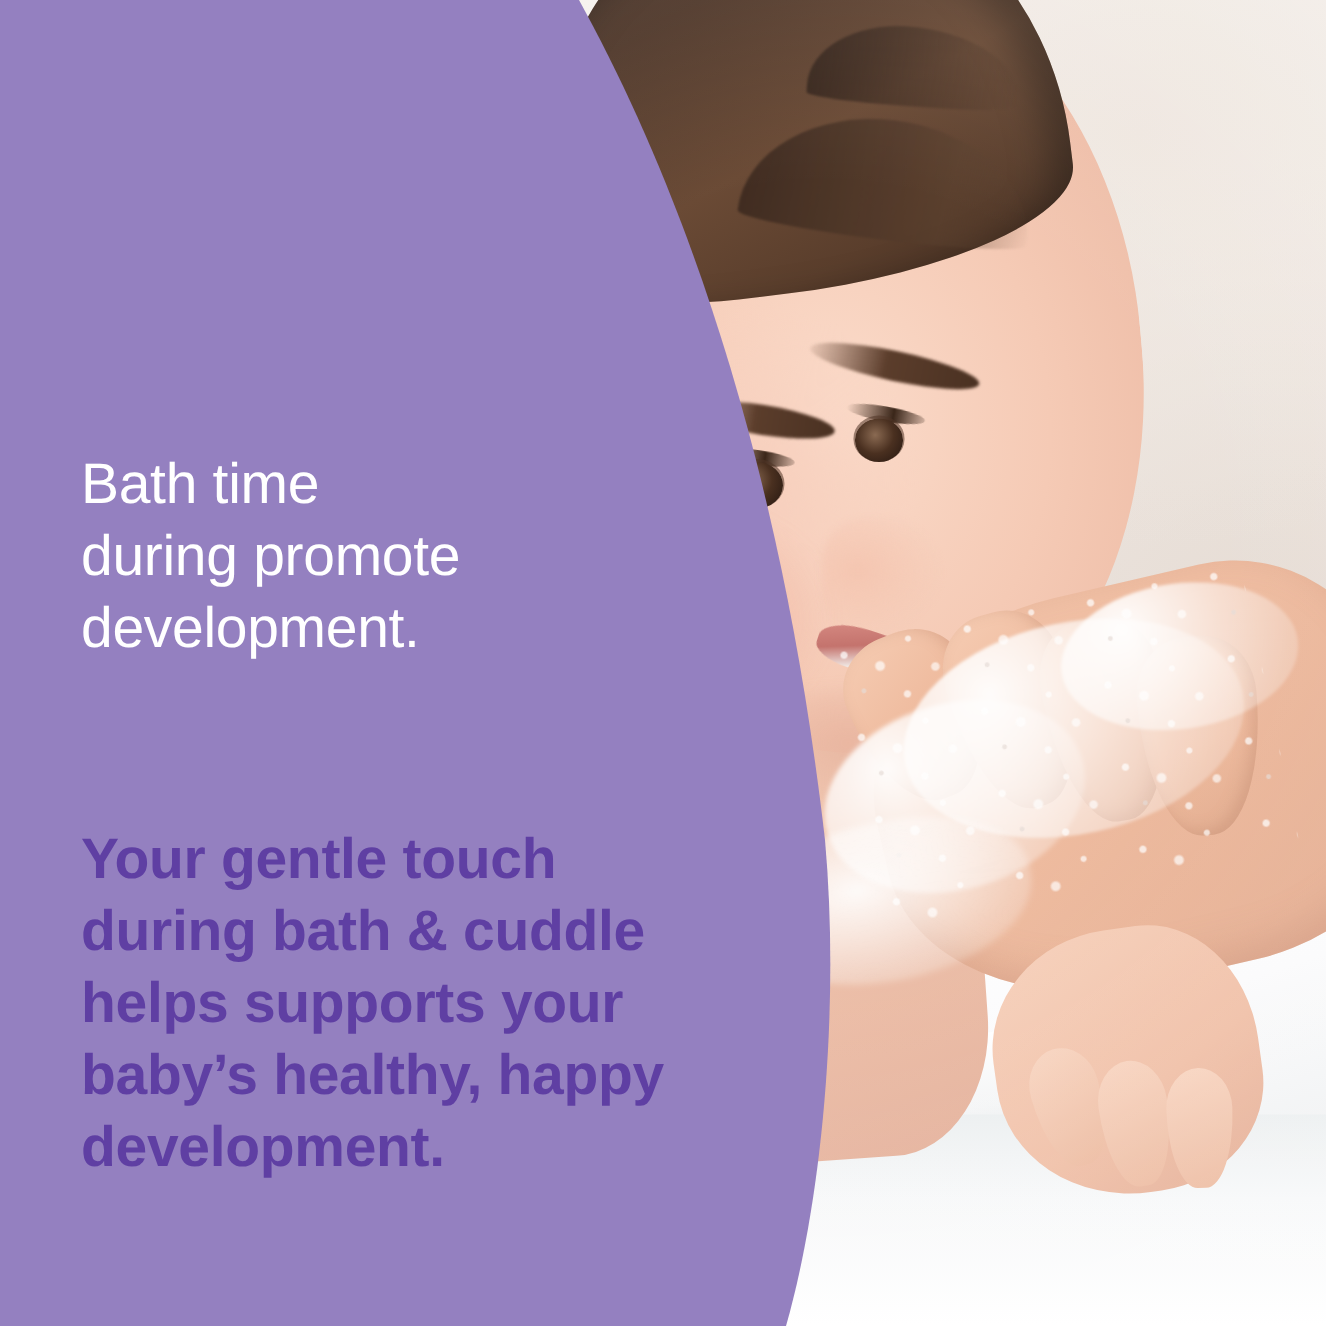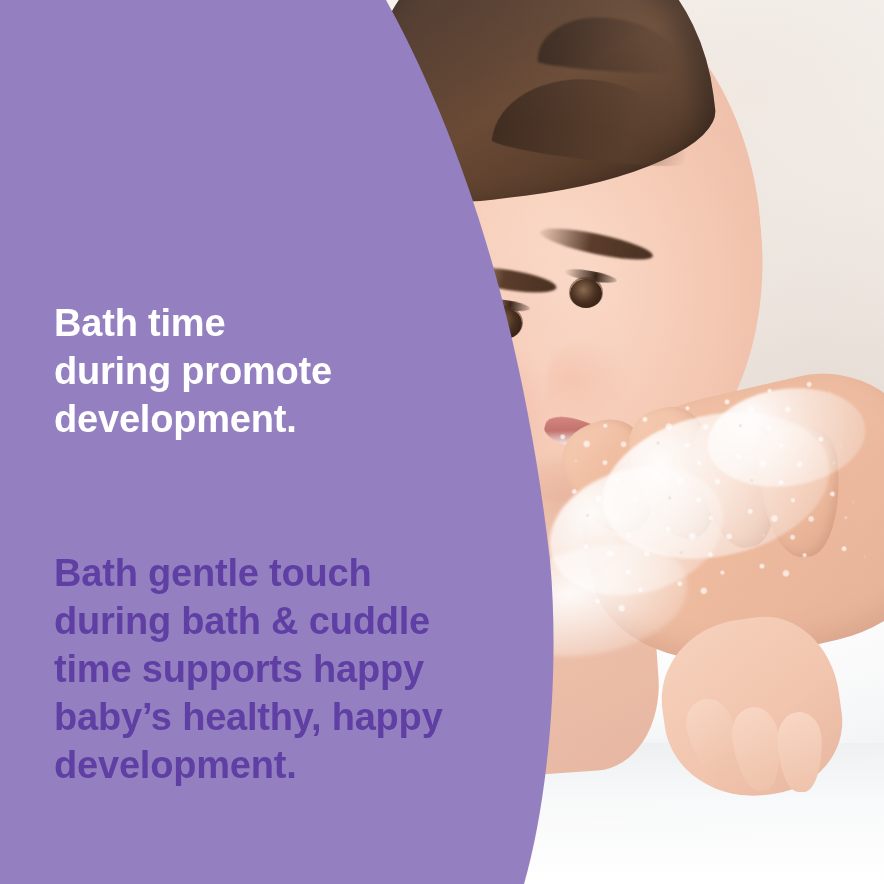--- a/index.html
+++ b/index.html
@@ -311,21 +311,21 @@
   }
   .headline div { white-space: nowrap; }
 
   .lede {
     position: absolute;
     left: 54px;
     top: 300px;
     width: 430px;
     font-size: 38px;
     line-height: 1.26;
-    font-weight: 700;
+    font-weight: 400;
     letter-spacing: -0.2px;
     color: #ffffff;
   }
   .body-copy {
     position: absolute;
     left: 54px;
     top: 550px;
     width: 480px;
     font-size: 38px;
     line-height: 1.26;
@@ -391,21 +391,21 @@
   <div class="text-layer">
 
 
     <div class="lede">
       <div>Bath time</div>
       <div>during promote</div>
       <div>development.</div>
     </div>
 
     <div class="body-copy">
-      <div>Bath gentle touch</div>
+      <div>Your gentle touch</div>
       <div>during bath &amp; cuddle</div>
-      <div>time supports happy</div>
+      <div>helps supports your</div>
       <div>baby’s healthy, happy</div>
       <div>development.</div>
     </div>
 
   </div>
 </div>
 
 </body></html>

